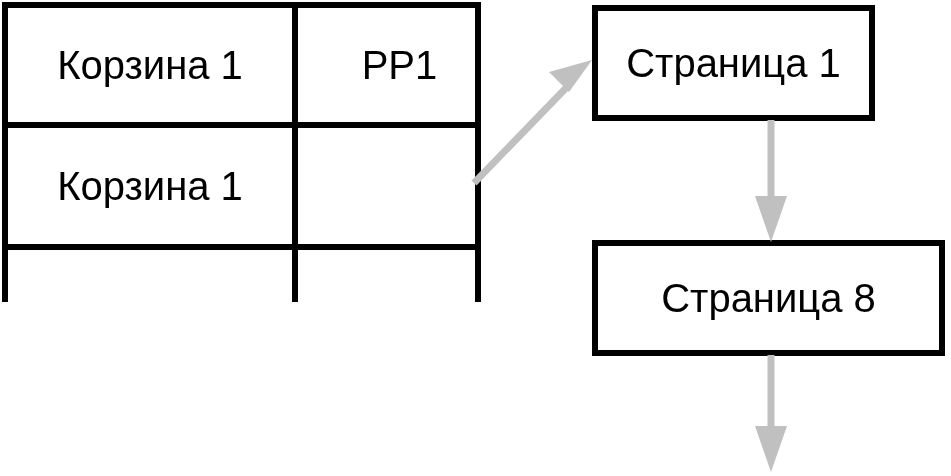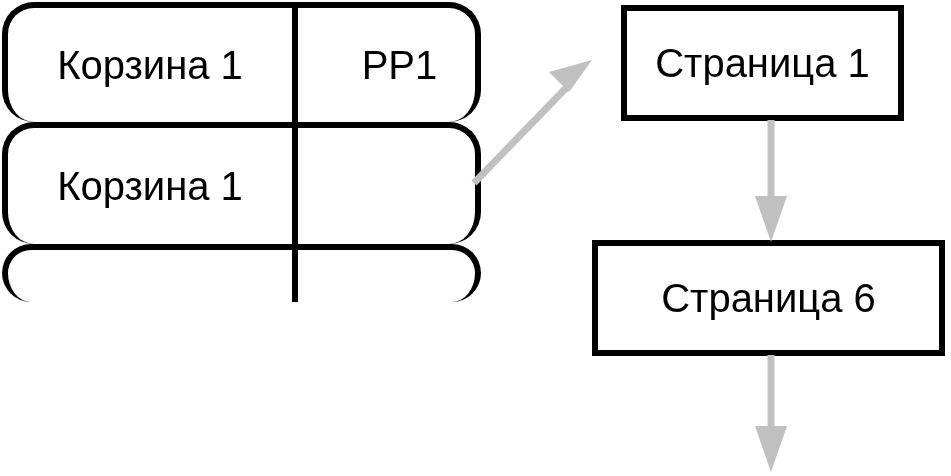--- a/index.html
+++ b/index.html
@@ -29,21 +29,20 @@
   }
 
   .tbl-row {
     position: absolute;
     left: 0;
     width: 479px;
     box-sizing: border-box;
     border-top: 6px solid #000000;
     border-left: 6px solid #000000;
     border-right: 6px solid #000000;
-    border-radius: 32px;
   }
   .tbl-row.row-0 { top: 0px;   height: 120px; }
   .tbl-row.row-1 { top: 120px; height: 122px; }
 
   
   .tbl-row.row-2 {
     top: 242px;
     height: 58px;
     border-bottom: none;
   }
@@ -80,21 +79,21 @@
     border: 6px solid #000000;
     background: #ffffff;
     display: flex;
     align-items: center;
     justify-content: center;
     font-size: 40px;
     line-height: 1;
     color: #000000;
     white-space: nowrap;
   }
-  #page-box-1 { left: 592px; top: 5px;   width: 283px; height: 116px; margin-left: 29px; }
+  #page-box-1 { left: 592px; top: 5px;   width: 283px; height: 116px; }
   #page-box-2 { left: 592px; top: 240px; width: 353px; height: 116px; }
 
   
   #arrow-layer {
     position: absolute;
     left: 0;
     top: 0;
     width: 951px;
     height: 476px;
     pointer-events: none;
@@ -124,21 +123,21 @@
       <div class="tbl-cell col-1"></div>
     </div>
 
   </div>
 
   <div class="page-box" id="page-box-1">
     <span>Страница 1</span>
   </div>
 
   <div class="page-box" id="page-box-2">
-    <span>Страница 6</span>
+    <span>Страница 8</span>
   </div>
 
   <svg id="arrow-layer" viewBox="0 0 951 476" width="951" height="476">
 
     <g>
       <line x1="474" y1="183" x2="566" y2="88" stroke="#c0c0c0" stroke-width="7"></line>
       <polygon points="592,60 549,72 569,92" fill="#c0c0c0"></polygon>
     </g>
 
     <g>

